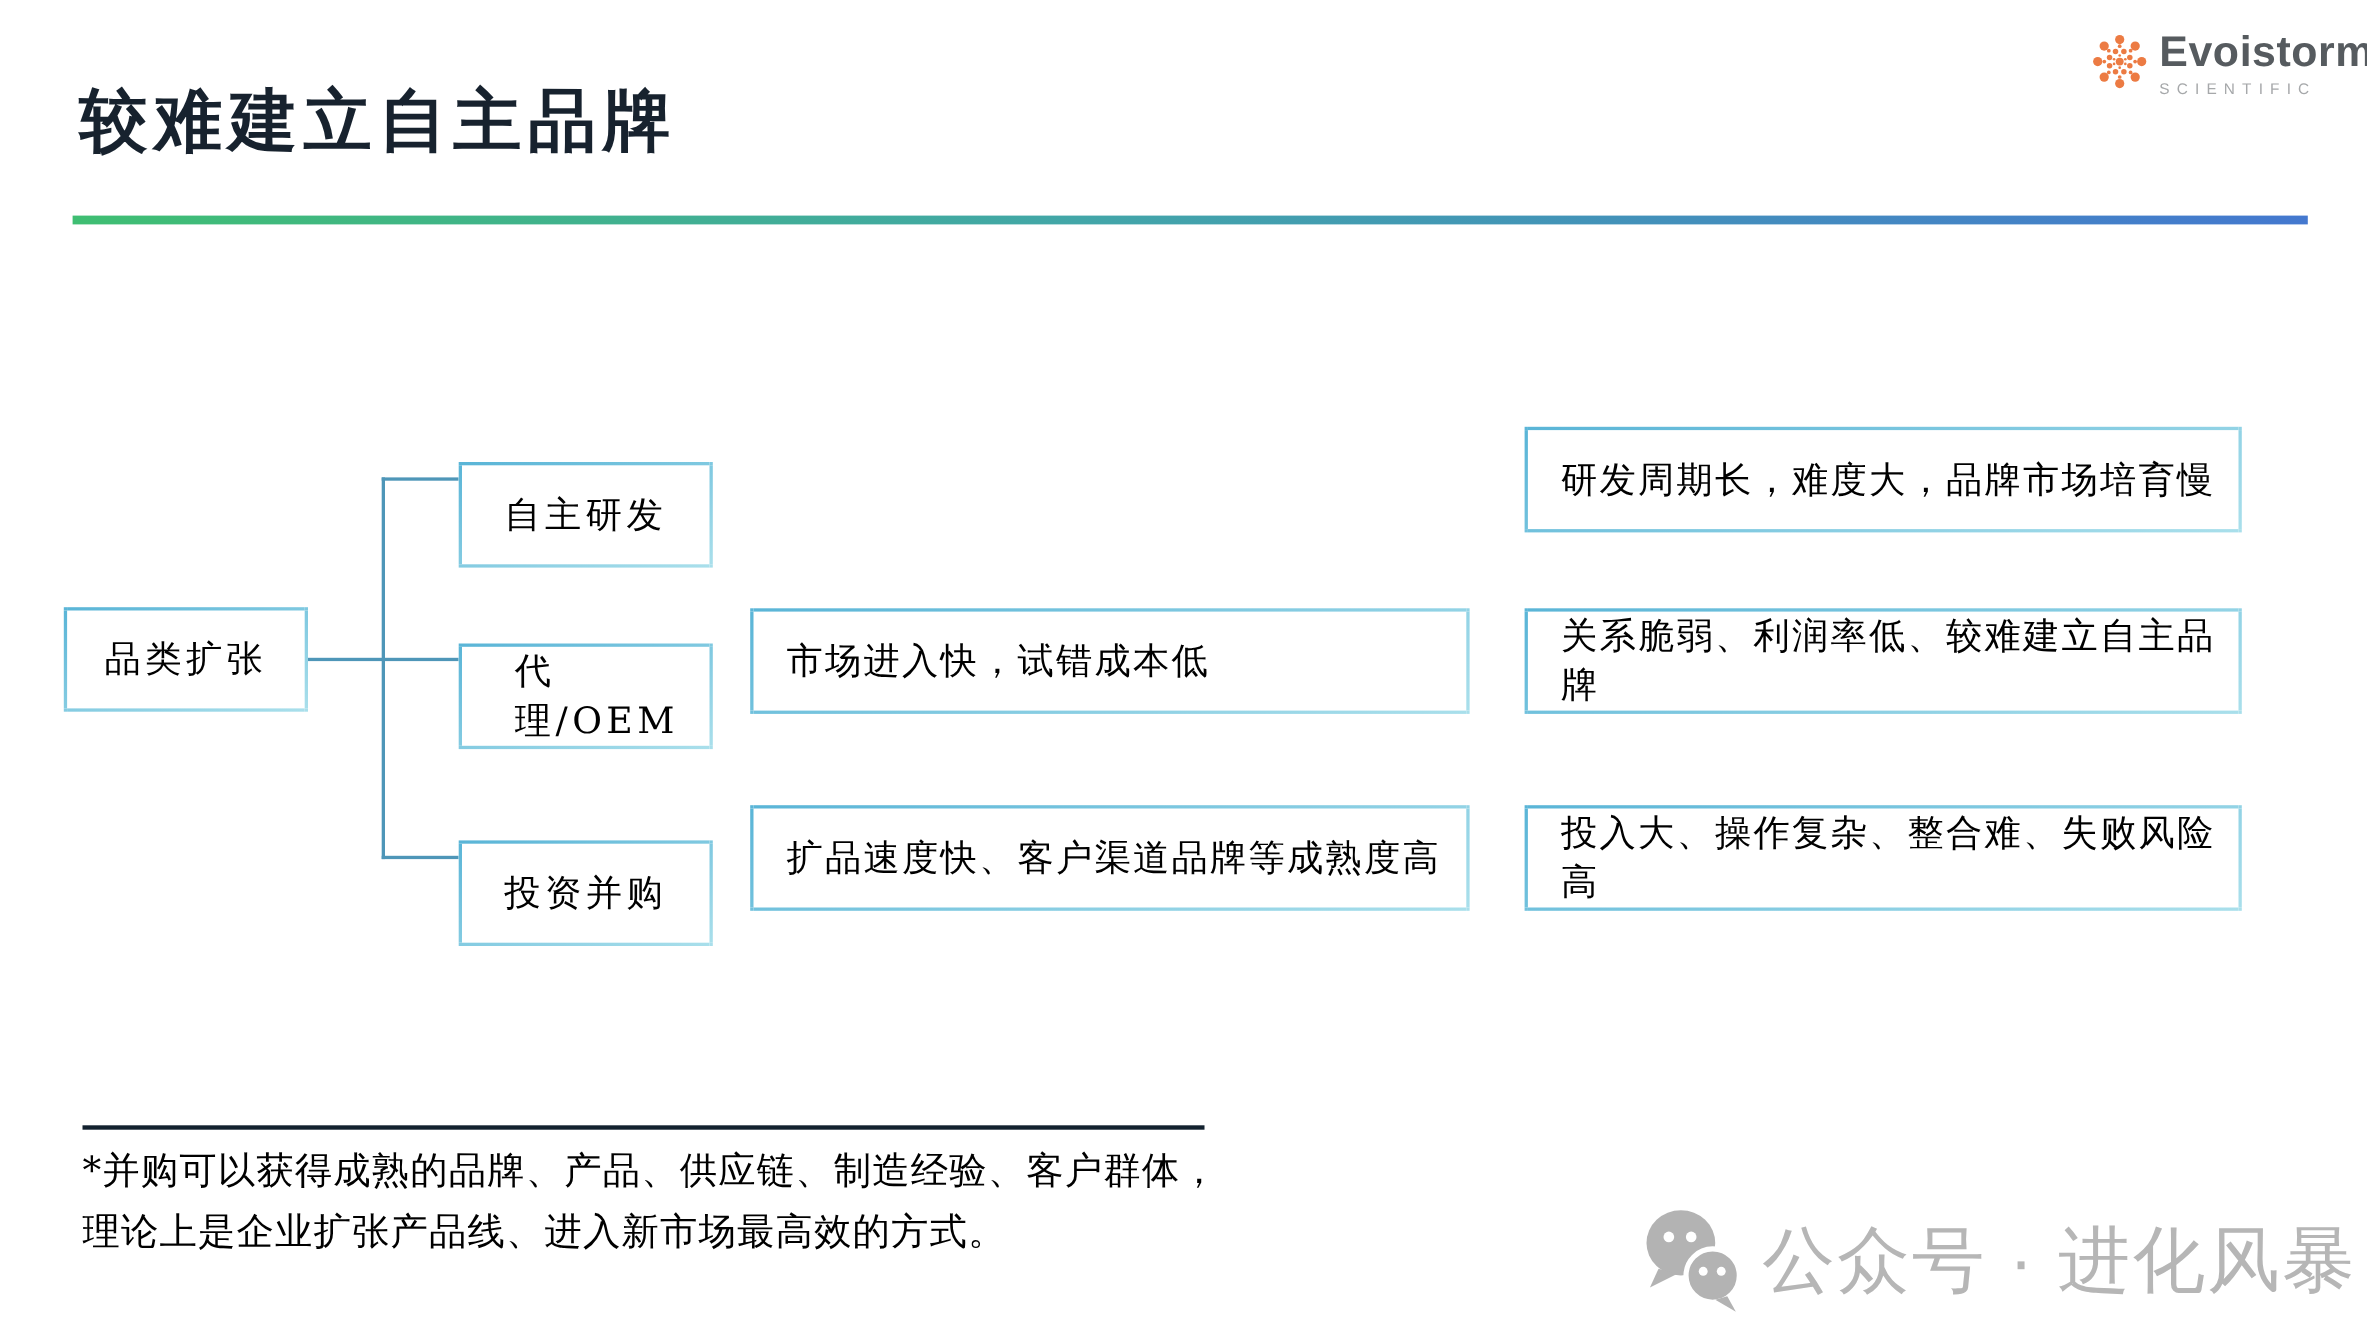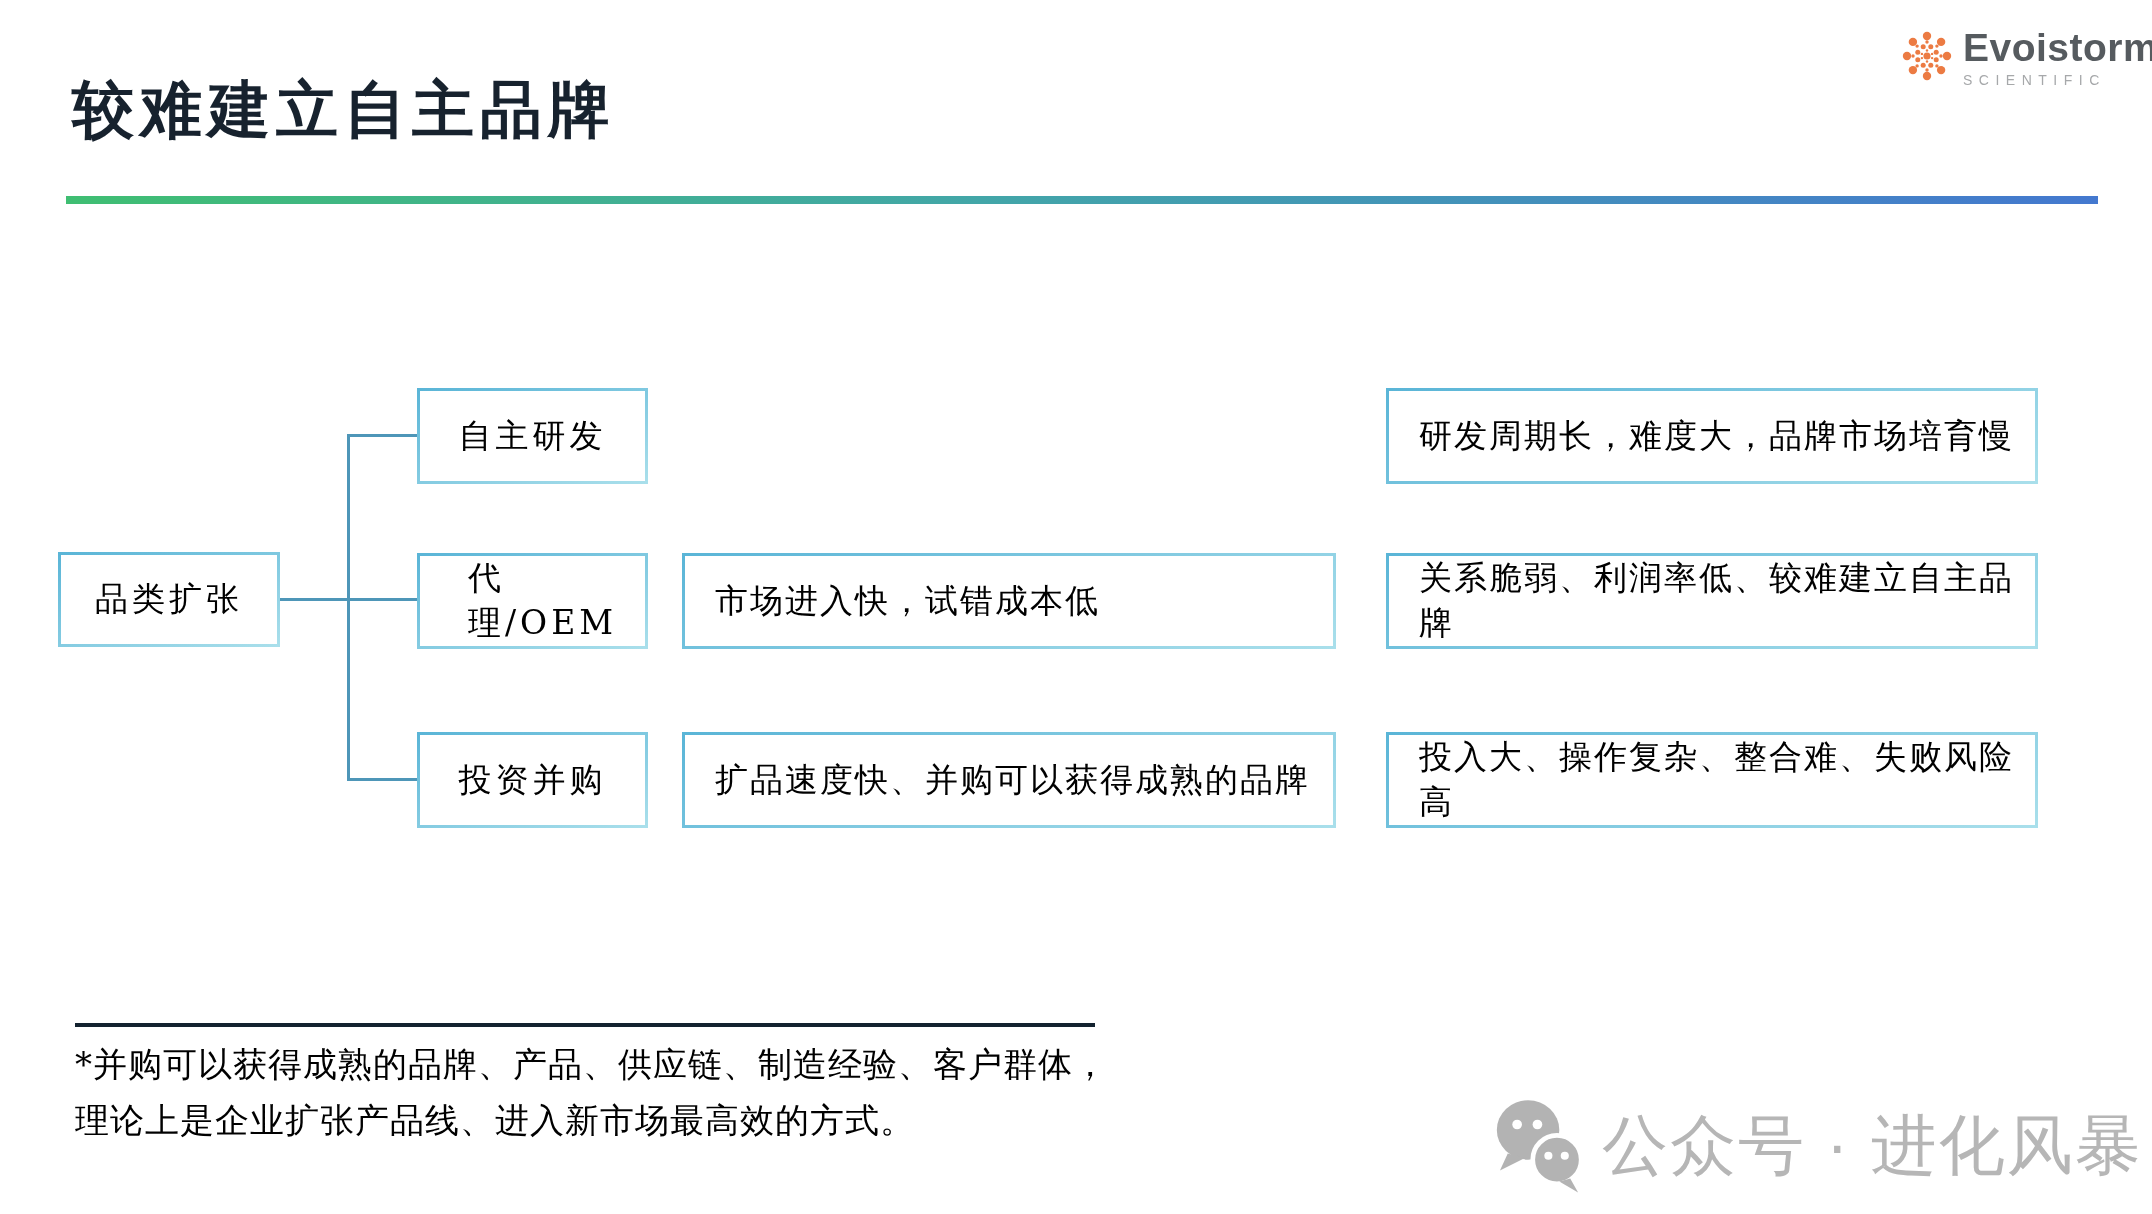--- a/index.html
+++ b/index.html
@@ -54,21 +54,21 @@
     display: flex;
     align-items: center;
     font-size: 33px;
     color: #000000;
     box-sizing: border-box;
   }
   .box.center { justify-content: center; letter-spacing: 4px; }
   .box.left { padding-left: 30px; letter-spacing: 2px; }
 
   .root-box  { left: 58px;   top: 552px; width: 222px; height: 95px; }
-  .label-box { left: 417px;  width: 231px; height: 96px; }
+  .label-box { left: 417px;  width: 231px; height: 96px; margin-top: 32px; }
   .pros-box  { left: 682px;  width: 654px; height: 96px; }
   .cons-box  { left: 1386px; width: 652px; height: 96px; }
   .row-1 { top: 388px; }
   .row-2 { top: 553px; padding-left: 48px; }
   .row-3 { top: 732px; }
 
   
   .hline, .vline { position: absolute; background: #4E96B8; }
   .hline { height: 3px; }
   .vline { width: 3px; }
@@ -176,21 +176,21 @@
     <span>市场进入快，试错成本低</span>
   </div>
   <div class="box left cons-box row-2">
     <span>关系脆弱、利润率低、较难建立自主品牌</span>
   </div>
 
   <div class="box center label-box row-3">
     <span>投资并购</span>
   </div>
   <div class="box left pros-box row-3">
-    <span>扩品速度快、并购可以获得成熟的品牌</span>
+    <span>扩品速度快、客户渠道品牌等成熟度高</span>
   </div>
   <div class="box left cons-box row-3">
     <span>投入大、操作复杂、整合难、失败风险高</span>
   </div>
 
   <div class="abs footnote-rule"></div>
   <div class="abs footnote">
     <div>*并购可以获得成熟的品牌、产品、供应链、制造经验、客户群体，</div>
     <div>理论上是企业扩张产品线、进入新市场最高效的方式。</div>
   </div>

